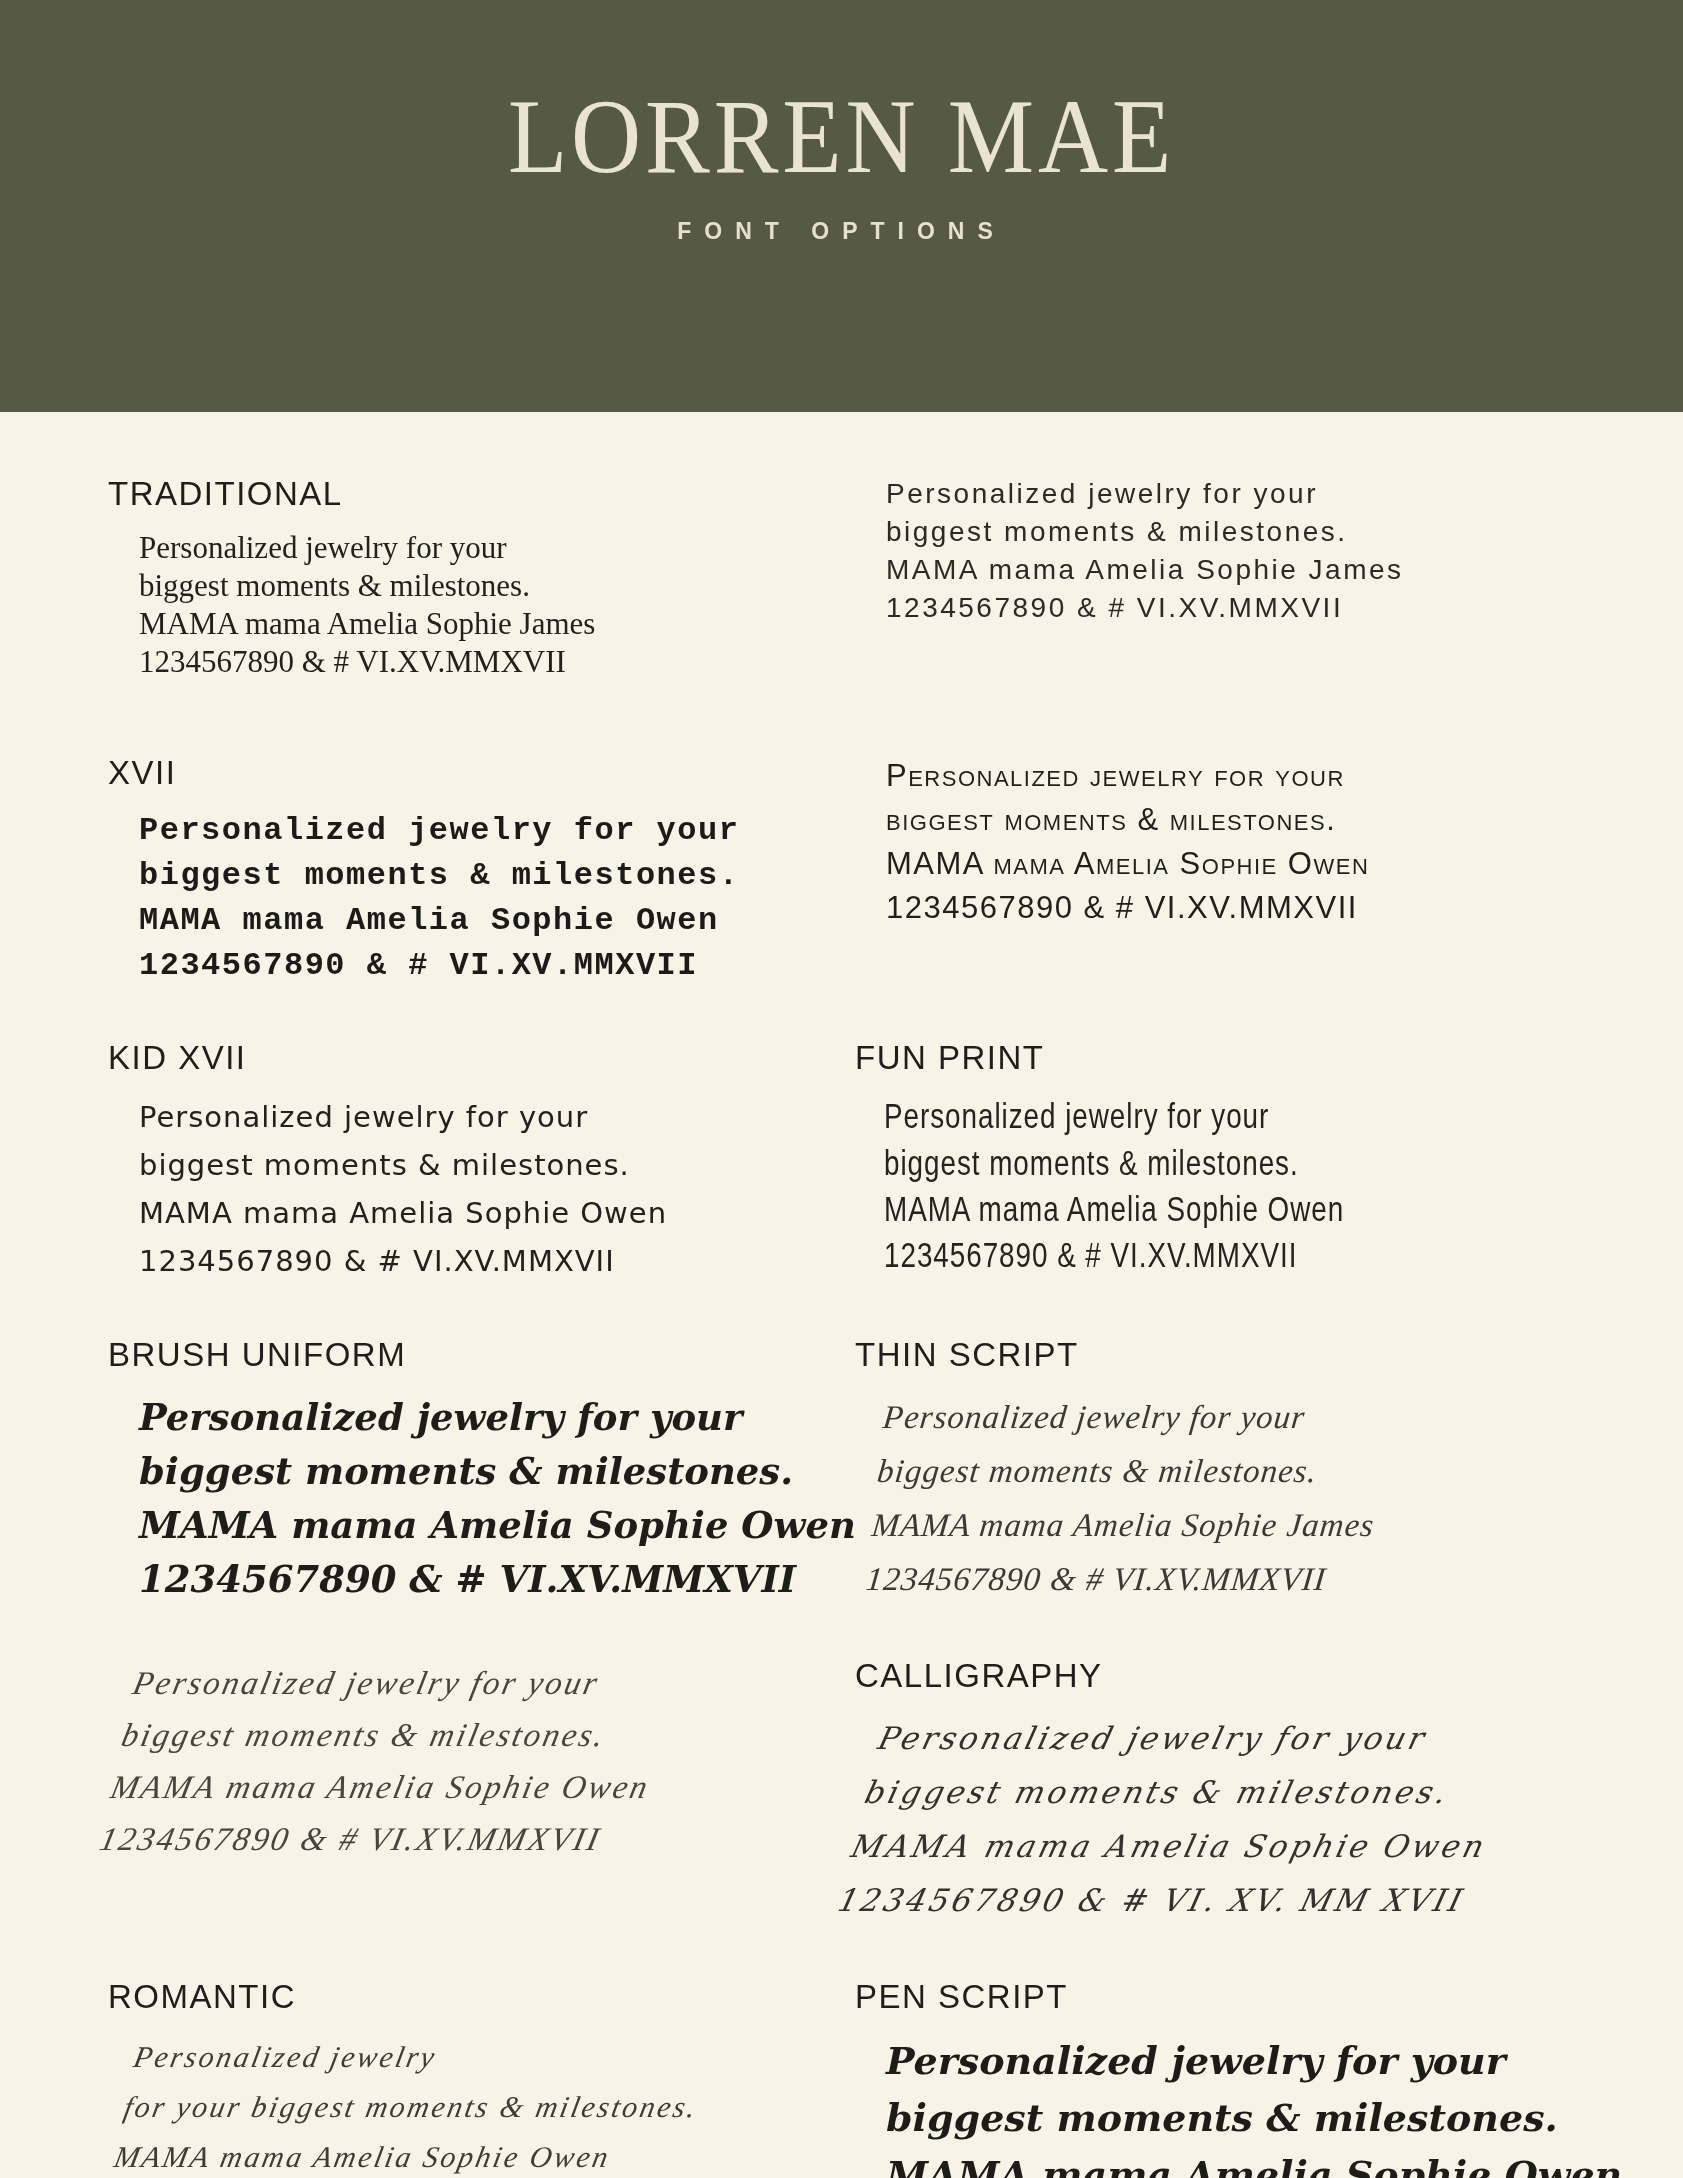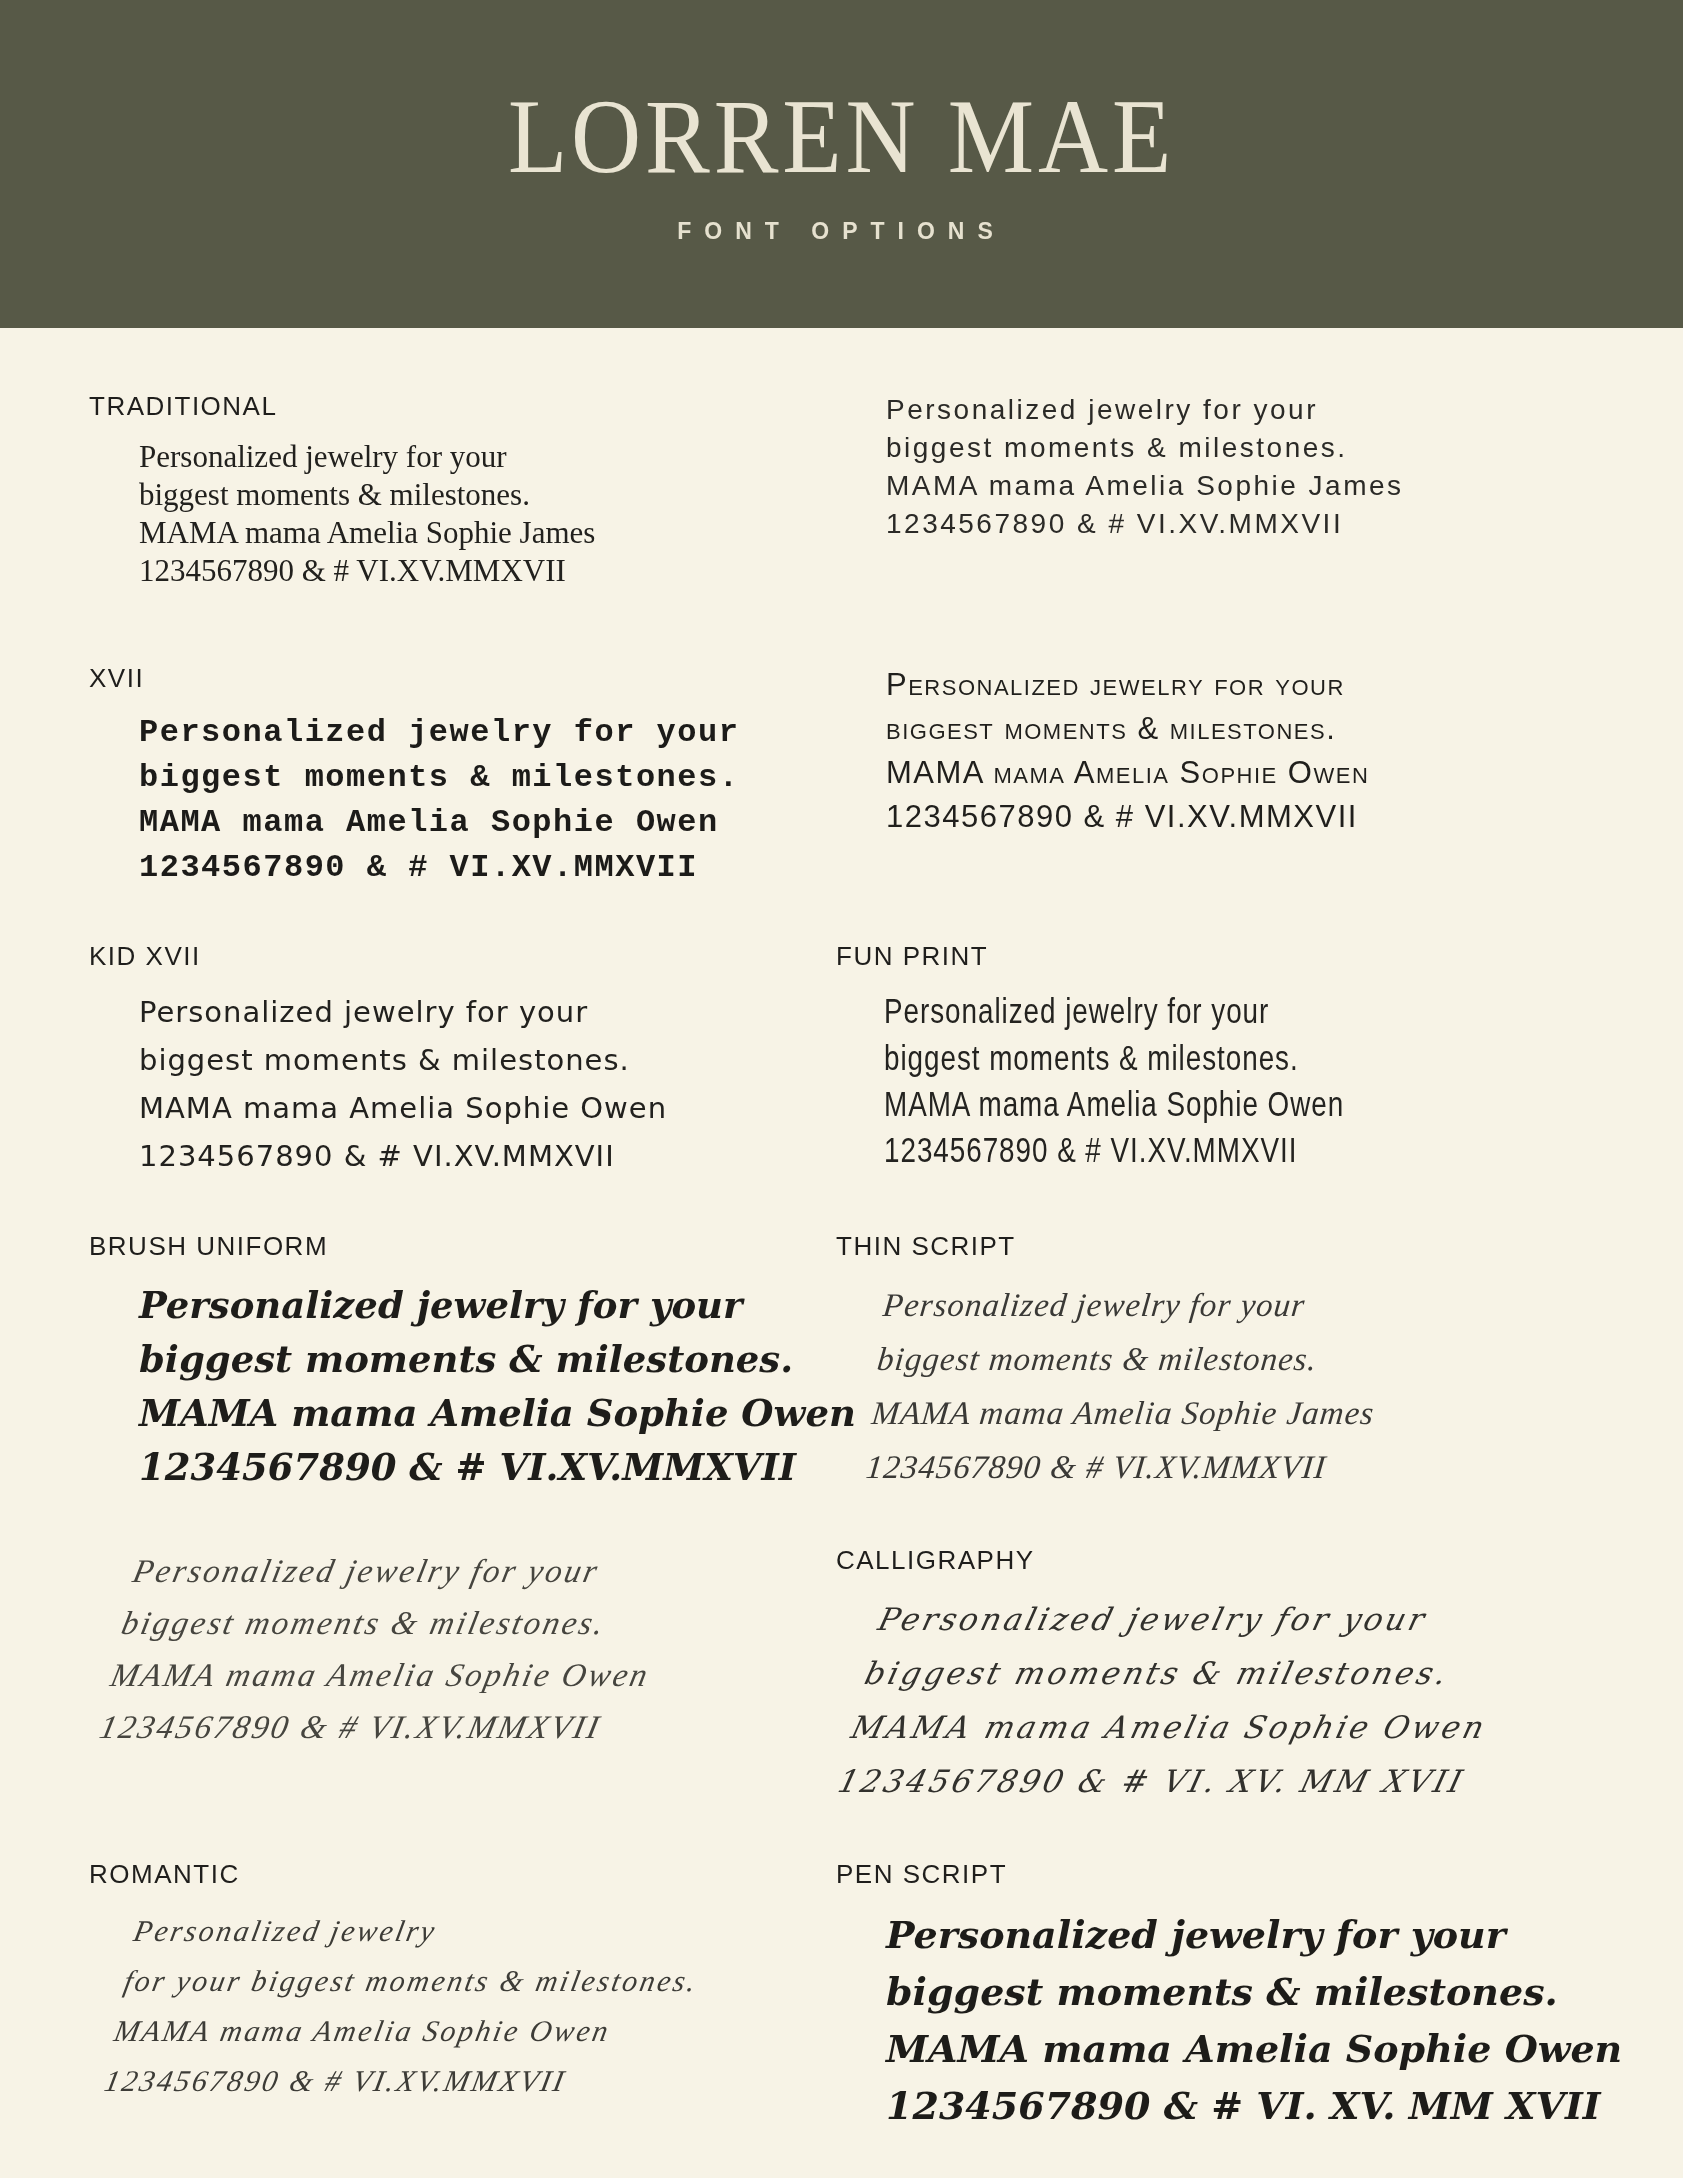--- a/index.html
+++ b/index.html
@@ -8,21 +8,21 @@
     font-family: "Liberation Sans", sans-serif;
     background: #f7f3e6;
     color: #1d1c1a;
     width: 1683px;
     min-height: 2178px;
   }
 
   
   .header {
     width: 100%;
-    height: 328px;
+    height: 412px;
     background: #575947;
     text-align: center;
     overflow: hidden;
   }
   .brand {
     margin-top: 77px;
     font-family: "Liberation Serif", "DejaVu Serif", serif;
     font-size: 99px;
     font-weight: 400;
     letter-spacing: 4px;
@@ -42,24 +42,25 @@
   .main {
     padding: 63px 69px 40px 89px;
   }
   .grid {
     display: grid;
     grid-template-columns: 747px 1fr;
   }
   .cell { margin-bottom: 51px; }
   .cell.row-0 { margin-bottom: 73px; }
   .sample-label {
-    font-size: 26px;
+    font-size: 33px;
     letter-spacing: 1.5px;
     color: #1f1e1c;
     margin-bottom: 16px;
+    margin-left: 19px;
   }
   .lines { padding-left: 50px; }
   .lines div { white-space: nowrap; }
 
   
   .font-traditional .lines {
     font-family: "Liberation Serif", "DejaVu Serif", serif;
     font-size: 31px; line-height: 38px; color: #22211e;
   }
   .font-modern .lines {

